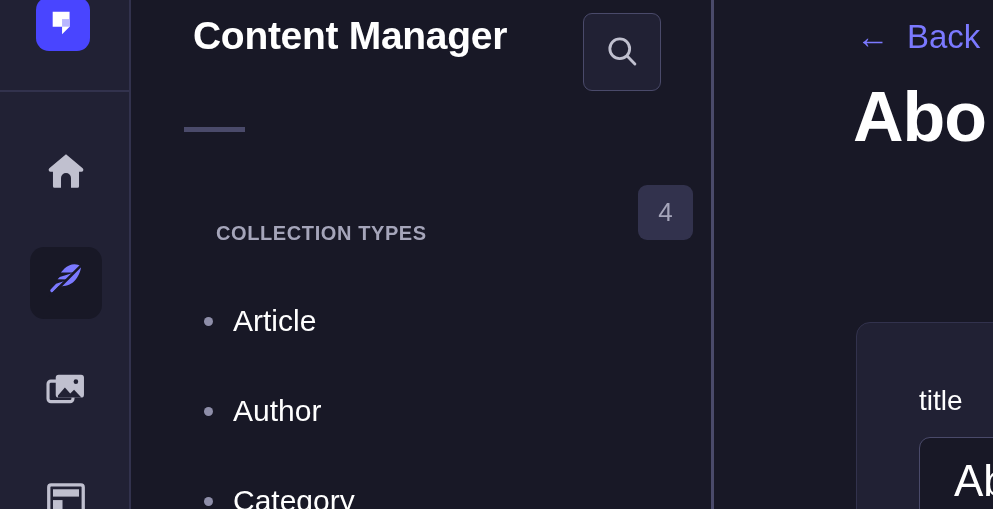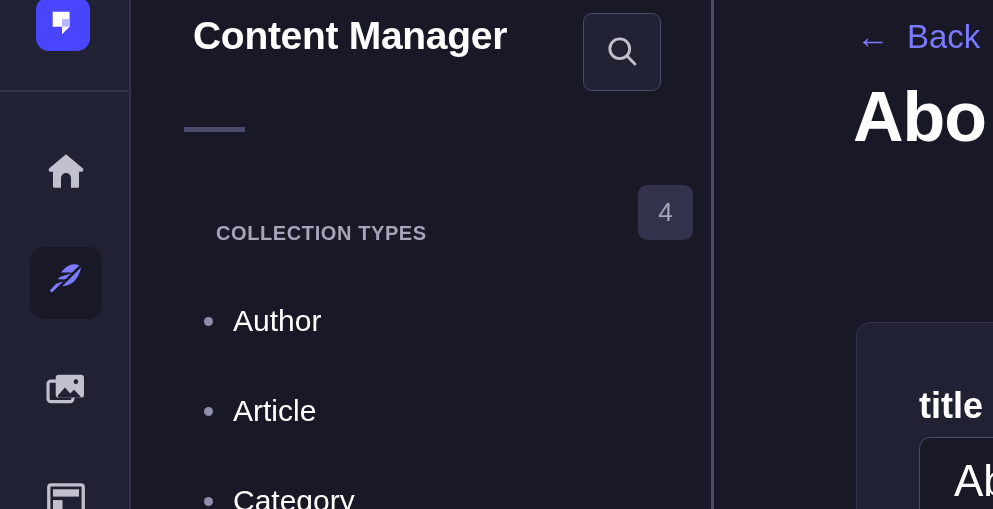--- a/index.html
+++ b/index.html
@@ -232,22 +232,22 @@
     height: 280px;
     border-radius: 14px;
     background: #212134;
     border: 1px solid #32324d;
   }
 
   .field-label {
     position: absolute;
     left: 62px;
     top: 62px;
-    font-size: 36px;
-    font-weight: bold;
+    font-size: 28px;
+    font-weight: normal;
     color: #ffffff;
     white-space: nowrap;
   }
 
   .field-input {
     position: absolute;
     left: 62px;
     top: 114px;
     width: 330px;
     height: 88px;
@@ -354,25 +354,25 @@
     <div class="divider-short"></div>
 
     <div class="section-row">
       <span class="section-label">COLLECTION TYPES</span>
       <span class="count-badge">4</span>
     </div>
 
     <ul class="ct-list">
       <li class="ct-item">
         <span class="ct-bullet"></span>
-        <span class="ct-label">Author</span>
+        <span class="ct-label">Article</span>
       </li>
       <li class="ct-item">
         <span class="ct-bullet"></span>
-        <span class="ct-label">Article</span>
+        <span class="ct-label">Author</span>
       </li>
       <li class="ct-item">
         <span class="ct-bullet"></span>
         <span class="ct-label">Category</span>
       </li>
     </ul>
 
   </section>
 
   <section class="detail-panel">

